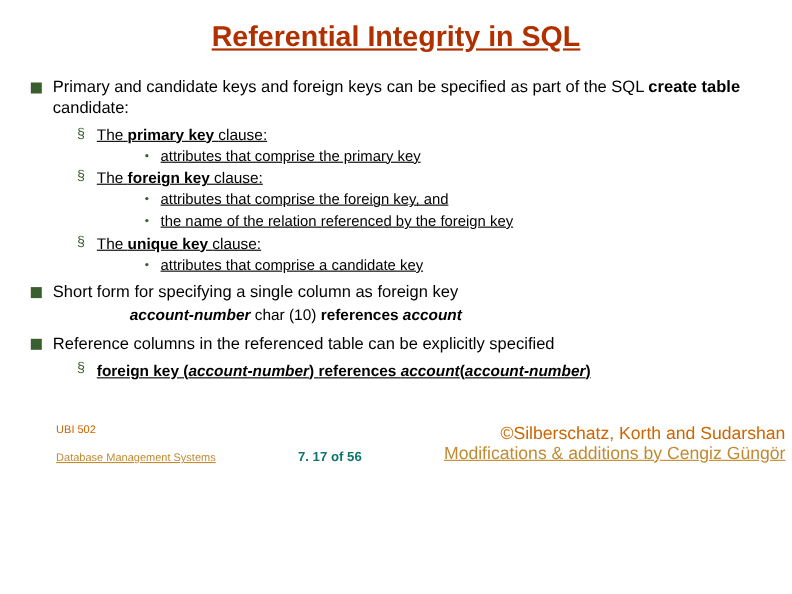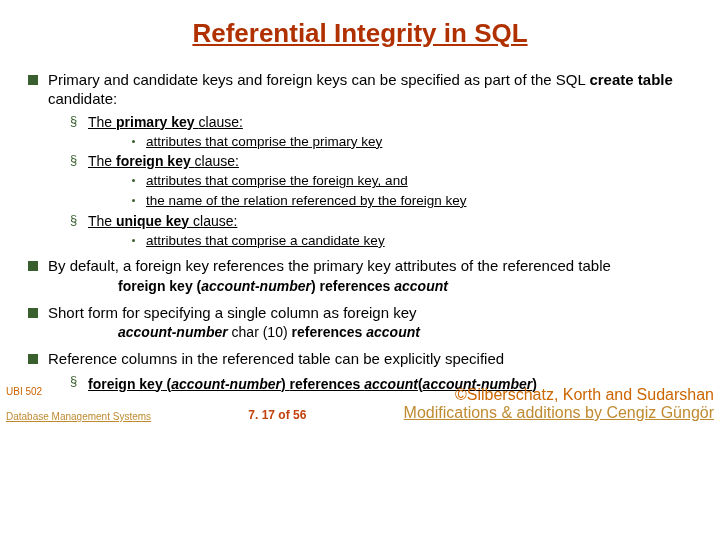--- a/index.html
+++ b/index.html
@@ -102,33 +102,34 @@
     position: absolute;
     left: 0;
     right: 0;
     bottom: 6px;
     height: 40px;
   }
   .footer .line1, .footer .line2 {
     display: flex;
     justify-content: space-between;
     padding: 0 6px;
+    margin-left: 45px;
   }
   .footer .l {
     font-size: 10px;
     color: #cc6600;
   }
   .footer .r {
     font-size: 16px;
     color: #cc6600;
   }
   .footer .c {
     font-size: 12px;
     font-weight: 700;
-    color: #c2410c;
+    color: #0f766e;
   }
   .footer .line2 {
     align-items: flex-end;
   }
   .footer .line2 .l, .footer .line2 .r {
     color: #c08a30;
     text-decoration: underline;
   }
 </style>
 </head>
@@ -158,26 +159,20 @@
         </li>
         <li>
           <span>The </span><span class="b">unique key </span><span>clause:</span>
           <ul class="sub2">
             <li>attributes that comprise a candidate key</li>
           </ul>
         </li>
       </ul>
     </li>
 
-    <li>
-      <span>By default, a foreign key references the primary key attributes of the referenced table</span>
-      <div class="code-line">
-        <span class="b">foreign key</span><span class="b"> (</span><span class="bi">account-number</span><span class="b">) </span><span class="b">references </span><span class="bi">account</span>
-      </div>
-    </li>
 
     <li>
       <span>Short form for specifying a single column as foreign key</span>
       <div class="code-line">
         <span class="bi">account-number</span><span> char (10) </span><span class="b">references </span><span class="bi">account</span>
       </div>
     </li>
 
     <li>
       <span>Reference columns in the referenced table can be explicitly specified</span>

